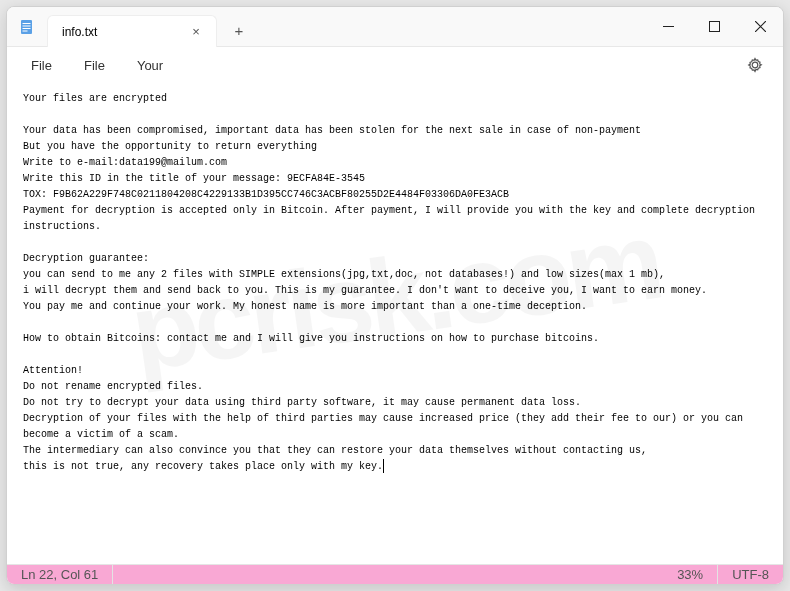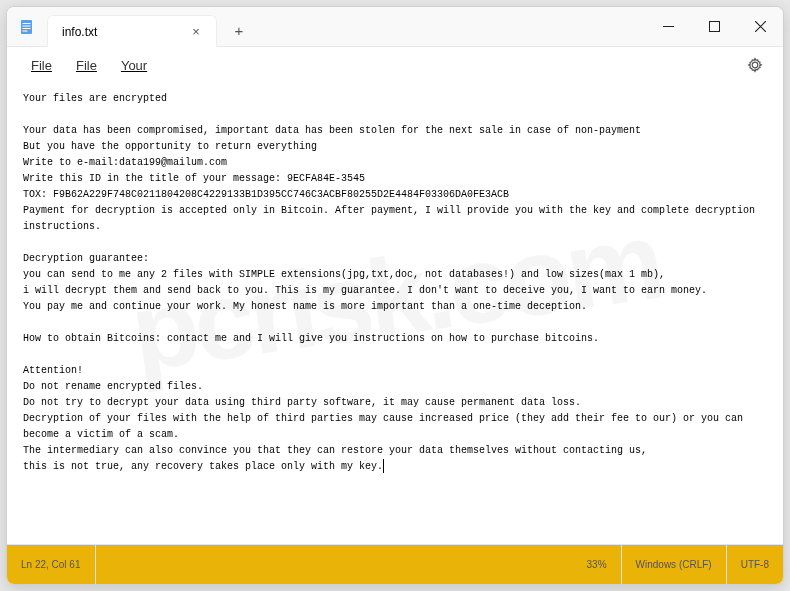--- a/index.html
+++ b/index.html
@@ -73,23 +73,22 @@
     .wc-btn {
       width: 46px;
       display: flex; align-items: center; justify-content: center;
       color: #333;
     }
     .menubar {
       height: 36px;
       display: flex;
       align-items: center;
       padding: 0 14px;
-      gap: 4px;
+      gap: 12px;
       font-size: 13px;
-      text-decoration: underline;
     }
     .menu-item {
       padding: 4px 10px;
       border-radius: 4px;
       color: #333;
     }
     .menubar .spacer { flex: 1; }
     .settings-btn {
       width: 28px; height: 28px;
       display: flex; align-items: center; justify-content: center;
@@ -100,26 +99,26 @@
       padding: 8px 16px;
       font-family: Consolas, "Courier New", monospace;
       font-size: 10px;
       line-height: 16px;
       color: #000;
       white-space: pre-wrap;
       word-wrap: break-word;
       overflow: hidden;
     }
     .statusbar {
-      height: 40px;
+      height: 20px;
       border-top: 1px solid #e5e5e5;
-      background: #eab308;
-      display: flex;
-      align-items: center;
-      font-size: 10px;
+      background: #f9a8d4;
+      display: flex;
+      align-items: center;
+      font-size: 13px;
       color: #555;
     }
     .statusbar .cell {
       padding: 0 14px;
       border-right: 1px solid #e3e3e3;
       height: 100%;
       display: flex; align-items: center;
       white-space: nowrap;
     }
     .statusbar .cell:last-child { border-right: none; text-align: right; }
@@ -216,18 +215,17 @@
 Do not rename encrypted files.
 Do not try to decrypt your data using third party software, it may cause permanent data loss.
 Decryption of your files with the help of third parties may cause increased price (they add their fee to our) or you can become a victim of a scam.
 The intermediary can also convince you that they can restore your data themselves without contacting us,
 this is not true, any recovery takes place only with my key.</span><span class="caret"></span></div>
 
   <div class="statusbar">
     <div class="cell">Ln 22, Col 61</div>
     <div class="spacer"></div>
     <div class="cell">33%</div>
-    <div class="cell">Windows (CRLF)</div>
     <div class="cell">UTF-8</div>
   </div>
 
   <div class="watermark">pcrisk.com</div>
 </div>
 
 </body></html>

